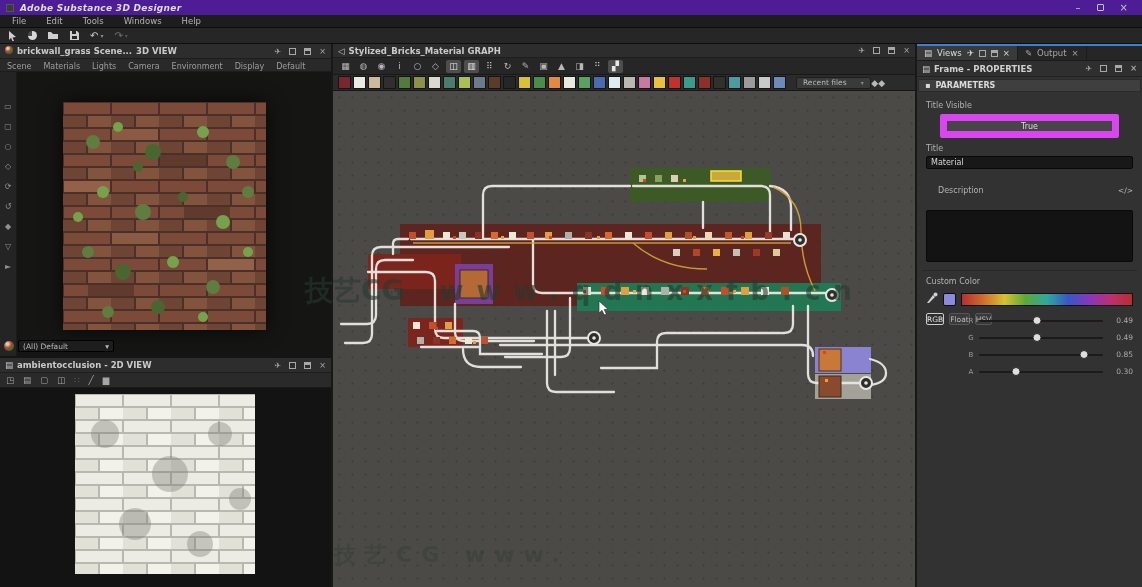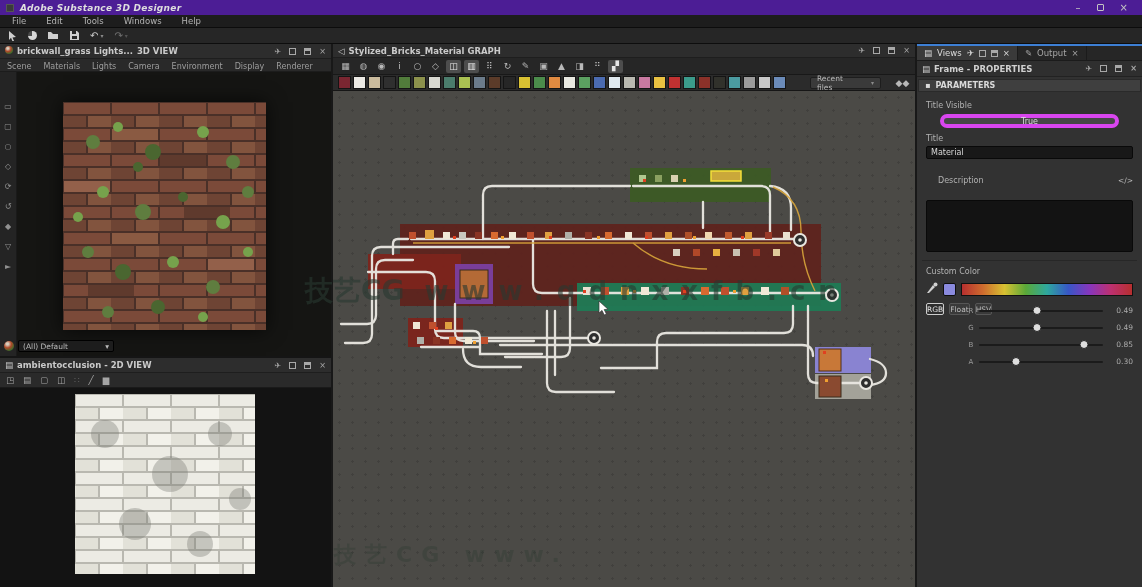--- a/index.html
+++ b/index.html
@@ -47,35 +47,35 @@
   .v2toolbar{height:15px;background:#2a2a2a;border-bottom:1px solid #1a1a1a;display:flex;gap:9px;align-items:center;padding:0 6px;color:#a5a5a5;font-size:8.5px;flex:none}
   .v2viewport{flex:1;background:#131313;position:relative;overflow:hidden}
   .brick2d{position:absolute;left:75px;top:6px;width:180px;height:180px}
   .v2status{height:13px;background:#242424;border-top:1px solid #141414;display:flex;align-items:center;padding:0 6px;color:#989898;font-size:7.5px;flex:none}
 
   
   .graph-panel{display:flex;flex-direction:column;height:100%}
   .gtoolbar1{height:17px;background:#262626;border-bottom:1px solid #181818;display:flex;gap:3px;align-items:center;padding:0 5px;flex:none}
   .gicon{min-width:15px;height:13px;display:flex;align-items:center;justify-content:center;color:#b8b8b8;font-size:9px;border-radius:2px}
   .gicon.active{background:#4d4d4d;color:#e8e8e8}
-  .gtoolbar2{height:16px;background:#2b2b2b;border-bottom:1px solid #161616;display:flex;gap:14px;align-items:center;padding:0 5px;flex:none}
+  .gtoolbar2{height:16px;background:#2b2b2b;border-bottom:1px solid #161616;display:flex;gap:0;align-items:center;padding:0 5px;flex:none}
   .nswatch{width:13px;height:13px;border:1px solid #141414;flex:none}
   .recent-btn{margin-left:10px;height:12px;background:#3a3a3a;border:1px solid #1d1d1d;border-radius:2px;color:#b8b8b8;font-size:7.5px;display:flex;align-items:center;gap:14px;padding:0 6px}
   .gcanvas{flex:1;position:relative;background:#4b4a46;background-image:radial-gradient(rgba(0,0,0,.13) 1px,transparent 1.2px);background-size:13px 13px;overflow:hidden}
   .gcanvas svg{position:absolute;inset:0}
 
   
   .rtabs{height:17px;background:#262626;border-top:2px solid #3d7fd4;border-bottom:1px solid #1b1b1b;display:flex;align-items:stretch;flex:none}
   .rtab{display:flex;align-items:center;gap:5px;padding:0 7px;font-size:8.5px;color:#a5a5a5;border-right:1px solid #1b1b1b}
   .rtab.active{background:#3a3a3a;color:#dcdcdc}
   .prop-header{height:16px;background:#2f2f2f;display:flex;align-items:center;gap:4px;padding:0 5px;font-weight:bold;font-size:8.5px;color:#d0d0d0;border-bottom:1px solid #222;flex:none}
   .params-bar{height:13px;background:#3f3f3f;border:1px solid #2a2a2a;display:flex;align-items:center;gap:5px;margin:2px 1px 0;padding:0 6px;font-weight:bold;color:#dadada;font-size:8px;flex:none}
   .rp-content{padding:5px 9px 0;display:flex;flex-direction:column}
   .fld-label{color:#b2b2b2;font-size:8px;margin:4px 0 3px}
-  .true-btn{height:14px;border:4px solid #d946ef;background:#464646;color:#dcdcdc;border-radius:7px;font-size:8px;display:flex;align-items:center;justify-content:center;margin:1px 14px 2px}
+  .true-btn{height:24px;border:7px solid #d946ef;background:#464646;color:#dcdcdc;border-radius:2px;font-size:8px;display:flex;align-items:center;justify-content:center;margin:1px 14px 2px}
   .text-input{height:13px;background:#181818;border:1px solid #090909;color:#d8d8d8;font-size:8px;padding:0 4px;border-radius:2px;display:flex;align-items:center}
   .desc-row{display:flex;justify-content:space-between;align-items:center;margin-top:5px}
   .code-toggle{color:#b8b8b8;font-size:7.5px}
   .desc-box{height:52px;background:#131313;border:1px solid #090909;border-radius:2px;margin-top:3px}
   .hr{height:1px;background:#272727;margin:8px -4px 2px}
   .color-row{display:flex;align-items:center;gap:5px;margin-top:3px}
   .cswatch{width:13px;height:13px;border:1px solid #0e0e0e;border-radius:2px;flex:none}
   .gradbar{flex:1;height:13px;border:1px solid #111;background:linear-gradient(90deg,#b62f2f,#cf6d2e,#d8c132,#5aa838,#2ea89e,#3757c6,#8736bd,#bd3070,#b62f2f)}
   .mix-row{display:flex;gap:7px;margin-top:7px}
   .mode-col{display:flex;flex-direction:row;gap:5px;width:35px;flex:none}
@@ -84,21 +84,21 @@
   .ch-col{flex:1;display:flex;flex-direction:column;gap:8px;padding-top:3px}
   .ch-row{display:flex;align-items:center;gap:5px}
   .ch-label{width:6px;color:#9a9a9a;font-size:7px;text-align:center}
   .track{flex:1;height:2px;background:#1b1b1b;position:relative;border-radius:1px}
   .knob{position:absolute;top:-4px;width:9px;height:9px;border-radius:50%;background:#dedede;border:1px solid #262626;transform:translateX(-50%)}
   .ch-val{width:25px;text-align:right;color:#ababab;font-size:7.5px}
 
   
   .wm{position:absolute;z-index:60;pointer-events:none;font-weight:bold;white-space:nowrap}
   .wm1{left:305px;top:272px;font-size:28px;color:rgba(40,56,48,.60)}
-  .wm1 .wm-url{font-size:26px;letter-spacing:13px;margin-left:20px}
+  .wm1 .wm-url{font-size:26px;letter-spacing:13px;margin-left:35px}
   .wm2{left:334px;top:540px;font-size:22px;color:rgba(40,56,48,.30);letter-spacing:9px}
 </style>
 </head>
 <body>
 
 <div class="titlebar">
   <span class="app-logo"></span>
   <span class="tb-title">Adobe Substance 3D Designer</span>
   <div class="win-controls">
     <span>–</span>
@@ -140,37 +140,37 @@
   <span class="mt-icon dim">↷<span class="caret">▾</span></span>
 </div>
 
 <div class="workspace">
 
   <div class="col-left">
 
     <div class="view3d">
       <div class="panel-header">
         <span><span class="mat-sphere" style="width:8px;height:8px;display:inline-block"></span></span>
-        <span class="ph-title">brickwall_grass Lights...</span>
+        <span class="ph-title">brickwall_grass Scene...</span>
         <span class="ph-title">3D VIEW</span>
         <span class="ph-icons">
           <span>✈</span>
           <span class="sq"></span>
           <span class="sq2"></span>
           <span>×</span>
         </span>
       </div>
       <div class="v3menu">
         <span>Scene</span>
         <span>Materials</span>
         <span>Lights</span>
         <span>Camera</span>
         <span>Environment</span>
         <span>Display</span>
-        <span>Renderer</span>
+        <span>Default</span>
       </div>
       <div class="v3viewport">
         <div class="v3tools">
           <span>▭</span>
           <span>▢</span>
           <span>○</span>
           <span>◇</span>
           <span>⟳</span>
           <span>↺</span>
           <span>◆</span>

